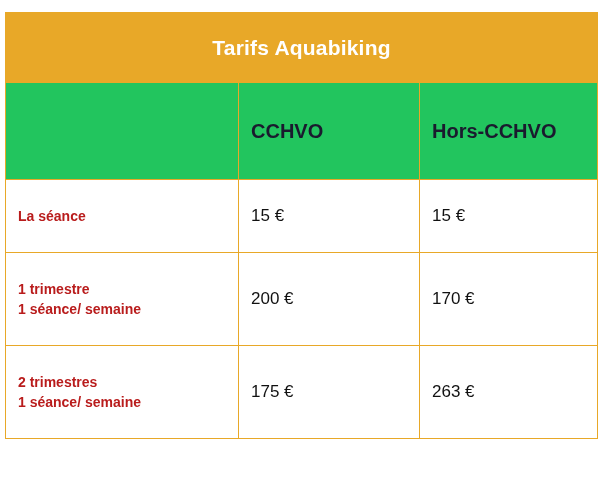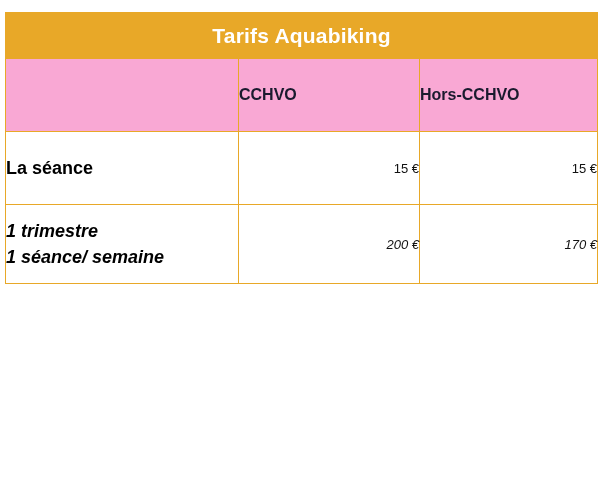--- a/index.html
+++ b/index.html
@@ -15,66 +15,65 @@
   }
   .tariff-table {
     position: absolute;
     left: 5px;
     top: 12px;
     width: 592px;
     border-collapse: collapse;
     table-layout: fixed;
   }
   .tariff-table td, .tariff-table th {
-    padding: 0;
+    padding: 12px;
     margin: 16px;
   }
   .title-cell {
     background: #e8a828;
     color: #ffffff;
     font-weight: bold;
     font-size: 21px;
     text-align: center;
     height: 45px;
     vertical-align: middle;
     border: 1px solid #e8a828;
     letter-spacing: 0.2px;
   }
   .head-cell {
-    background: #f9a8d4;
+    background: #22c55e;
     height: 72px;
     vertical-align: middle;
     border: 1px solid #e8a828;
     font-weight: bold;
-    font-size: 16px;
+    font-size: 20px;
     color: #1a1a2e;
     padding-left: 18px;
   }
   .head-cell.empty {
     border-right: 1px solid #e8a828;
   }
   .row-label {
     font-weight: bold;
-    font-size: 18px;
-    color: #000000;
+    font-size: 14px;
+    color: #b91c1c;
     border: 1px solid #e8a828;
     padding-left: 14px;
     vertical-align: middle;
     line-height: 1.45;
   }
   .row-value {
-    font-size: 13px;
+    font-size: 17px;
     color: #111111;
     border: 1px solid #e8a828;
     padding-left: 18px;
     vertical-align: middle;
-    text-align: right;
   }
   .r-single { height: 73px; }
-  .r-double { height: 79px; font-style: italic; }
+  .r-double { height: 93px; }
   .col-a { width: 233px; }
   .col-b { width: 181px; }
   .col-c { width: 178px; }
   .label-line { display: block; }
 </style>
 </head>
 <body>
 
 <table class="tariff-table">
   <colgroup>
@@ -102,15 +101,23 @@
 
     <tr class="r-double">
       <td class="row-label">
         <span class="label-line">1 trimestre</span>
         <span class="label-line">1 séance/ semaine</span>
       </td>
       <td class="row-value">200 €</td>
       <td class="row-value">170 €</td>
     </tr>
 
+    <tr class="r-double">
+      <td class="row-label">
+        <span class="label-line">2 trimestres</span>
+        <span class="label-line">1 séance/ semaine</span>
+      </td>
+      <td class="row-value">175 €</td>
+      <td class="row-value">263 €</td>
+    </tr>
 
   </tbody>
 </table>
 
 </body></html>

